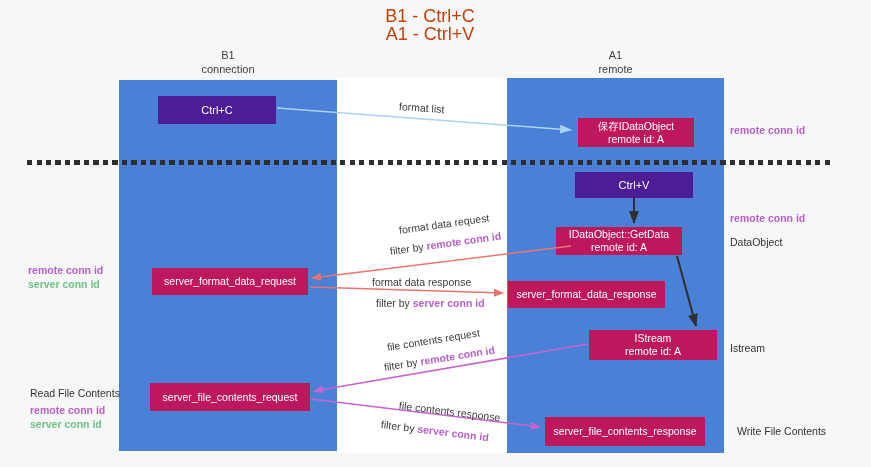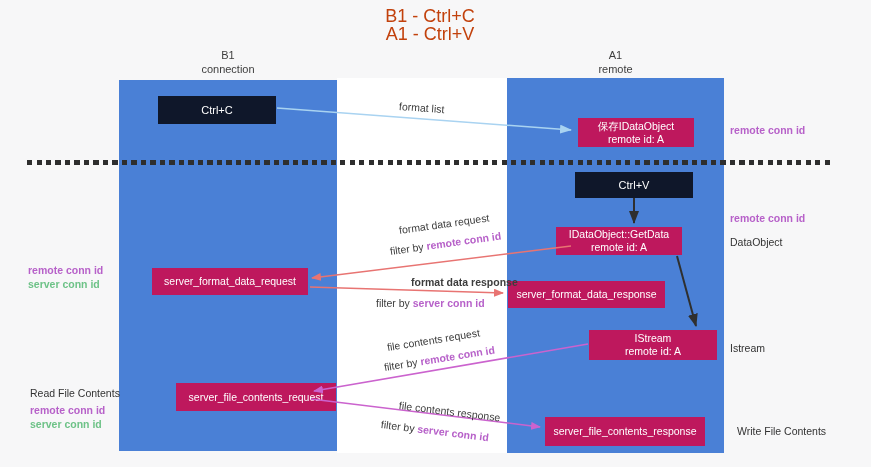--- a/index.html
+++ b/index.html
@@ -24,29 +24,29 @@
   .lane-header-a1{left:507px; top:48px; width:217px;}
   .dashline{
     position:absolute; left:27px; top:160px; width:803px; height:5px; z-index:4;
     background:repeating-linear-gradient(to right,#2e2e2e 0,#2e2e2e 5px,transparent 5px,transparent 9.5px);
   }
   .node{
     position:absolute; display:flex; flex-direction:column; align-items:center; justify-content:center;
     color:#ffffff; font-size:10.5px; line-height:13px; text-align:center; white-space:nowrap; z-index:3;
   }
   .node-orange{background:#be185d;}
-  .node-green{background:#0f172a; font-size:11px;}
+  .node-green{background:#4c1d95; font-size:11px;}
   .n-ctrl-c{left:158px; top:96px; width:118px; height:28px;}
   .n-save{left:578px; top:118px; width:116px; height:29px;}
   .n-ctrl-v{left:575px; top:172px; width:118px; height:26px;}
   .n-getdata{left:556px; top:227px; width:126px; height:28px;}
   .n-fmt-req{left:152px; top:268px; width:156px; height:27px;}
   .n-fmt-resp{left:508px; top:281px; width:157px; height:27px;}
   .n-istream{left:589px; top:330px; width:128px; height:30px;}
-  .n-file-req{left:150px; top:383px; width:160px; height:28px;margin-left:26px;}
+  .n-file-req{left:150px; top:383px; width:160px; height:28px;}
   .n-file-resp{left:545px; top:417px; width:160px; height:29px;}
   .arrows{position:absolute; left:0; top:0; z-index:5; pointer-events:none;}
   .elabel{
     position:absolute; font-size:10.5px; color:#3d3d3d; white-space:nowrap;
     z-index:6; transform-origin:left center;
   }
   .slabel{position:absolute; font-size:10.5px; color:#333333; white-space:nowrap; z-index:6; line-height:14px;}
   .purple{color:#B761C9; font-weight:bold;}
   .greentxt{color:#6DC287; font-weight:bold;}
   .r8n{transform:rotate(-8deg);}
@@ -139,21 +139,21 @@
   </div>
 
   <div class="elabel r8n" style="left:399px; top:224px;">
     <span>format data request</span>
   </div>
   <div class="elabel r8n" style="left:390px; top:245px;">
     <span>filter by</span>
     <span class="purple">remote conn id</span>
   </div>
 
-  <div class="elabel" style="left:411px; top:276px;font-weight:bold;">
+  <div class="elabel" style="left:372px; top:276px;">
     <span>format data response</span>
   </div>
   <div class="elabel" style="left:376px; top:297px;">
     <span>filter by</span>
     <span class="purple">server conn id</span>
   </div>
 
   <div class="elabel r9n" style="left:387px; top:341px;">
     <span>file contents request</span>
   </div>

